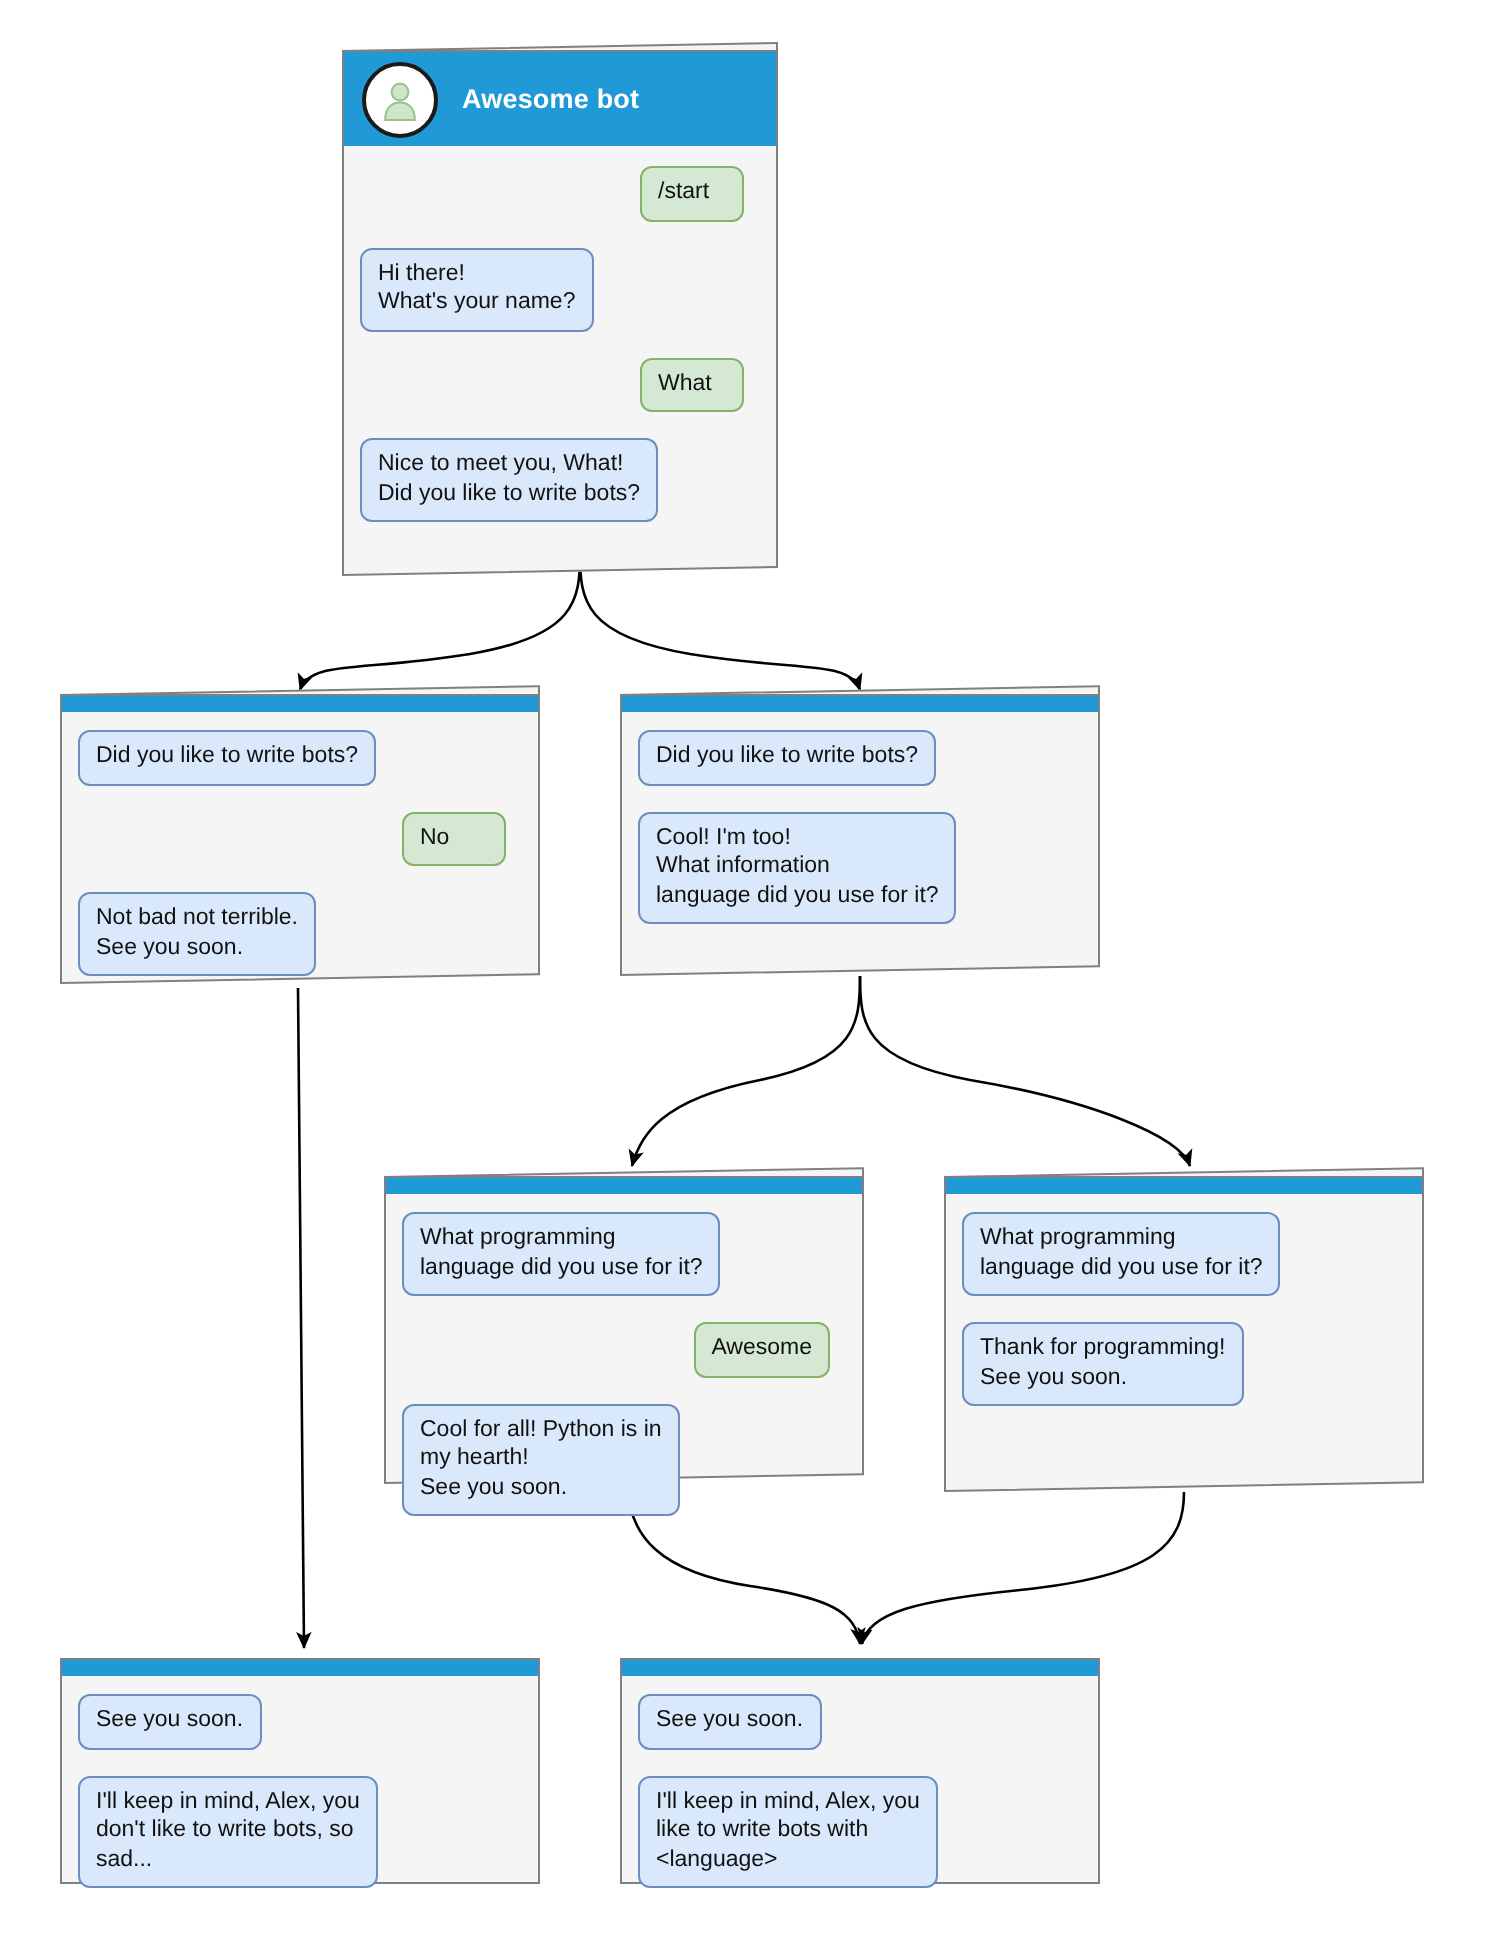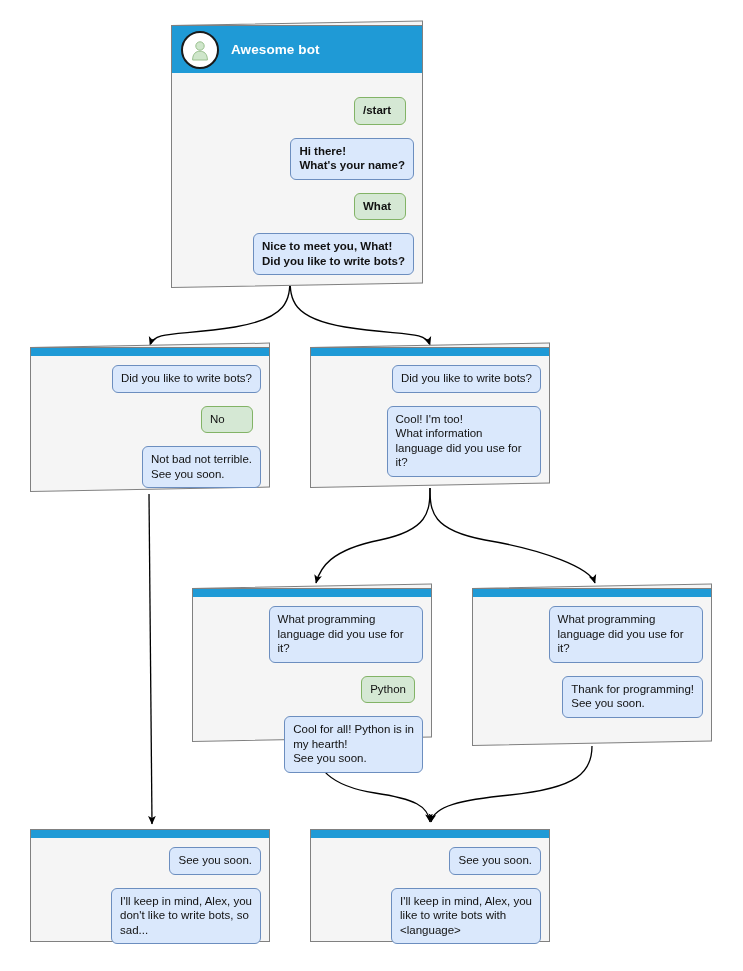--- a/index.html
+++ b/index.html
@@ -95,21 +95,21 @@
     position: relative;
     box-sizing: border-box;
     padding: 9px 9px 0 9px;
   }
 
   
   .row {
     display: flex;
     margin-bottom: 13px;
   }
-  .row.left  { justify-content: flex-end; margin-left: 24px; }
+  .row.left  { justify-content: flex-start; }
   .row.right { justify-content: flex-end; }
 
   .bubble {
     font-size: 11.5px;
     line-height: 14.5px;
     color: #111111;
     padding: 5px 8px 6px 8px;
     border-radius: 6px;
     box-sizing: border-box;
     white-space: pre-line;
@@ -147,33 +147,33 @@
 
     <path d="M430,488 C430,512 432,530 485,540 C545,550 590,568 595,583" fill="none" stroke="#000000" stroke-width="1.3" marker-end="url(#arrow)"></path>
 
     <path d="M149,494 L152,824" fill="none" stroke="#000000" stroke-width="1.3" marker-end="url(#arrow)"></path>
 
     <path d="M314,742 C314,768 330,786 375,793 C415,799 428,806 430,822" fill="none" stroke="#000000" stroke-width="1.3" marker-end="url(#arrow)"></path>
 
     <path d="M592,746 C592,772 578,788 510,795 C460,800 434,806 431,822" fill="none" stroke="#000000" stroke-width="1.3" marker-end="url(#arrow)"></path>
   </svg>
 
-  <div class="window" style="left:171px; top:25px; width:252px; height:263px;">
+  <div class="window" style="left:171px; top:25px; width:218px; height:263px;">
     <div class="win-skew" style="transform: skewY(-1.05deg);"></div>
     <div class="win-inner">
       <div class="hdr-main">
         <div class="avatar">
           <svg width="22" height="22" viewBox="0 0 22 22">
             <circle cx="11" cy="7" r="4.2" fill="#cfe6cb" stroke="#9ac18f" stroke-width="1"></circle>
             <path d="M3.6,21 C3.6,14.6 7.1,12.2 11,12.2 C14.9,12.2 18.4,14.6 18.4,21 Z" fill="#cfe6cb" stroke="#9ac18f" stroke-width="1"></path>
           </svg>
         </div>
         <div class="bot-title">Awesome bot</div>
       </div>
-      <div class="chatbody" style="padding-top:24px;font-weight:bold;">
+      <div class="chatbody" style="padding-top:10px;">
         <div class="row right">
           <div class="bubble user">/start</div>
         </div>
         <div class="row left">
           <div class="bubble bot">Hi there!
 What's your name?</div>
         </div>
         <div class="row right">
           <div class="bubble user">What</div>
         </div>
@@ -224,21 +224,21 @@
   <div class="window" style="left:192px; top:588px; width:240px; height:154px;">
     <div class="win-skew" style="transform: skewY(-1.05deg);"></div>
     <div class="win-inner">
       <div class="hdr-thin"></div>
       <div class="chatbody" style="padding-top:9px;">
         <div class="row left">
           <div class="bubble bot">What programming
 language did you use for it?</div>
         </div>
         <div class="row right">
-          <div class="bubble user">Python</div>
+          <div class="bubble user">Awesome</div>
         </div>
         <div class="row left">
           <div class="bubble bot">Cool for all! Python is in
 my hearth!
 See you soon.</div>
         </div>
       </div>
     </div>
   </div>
 

